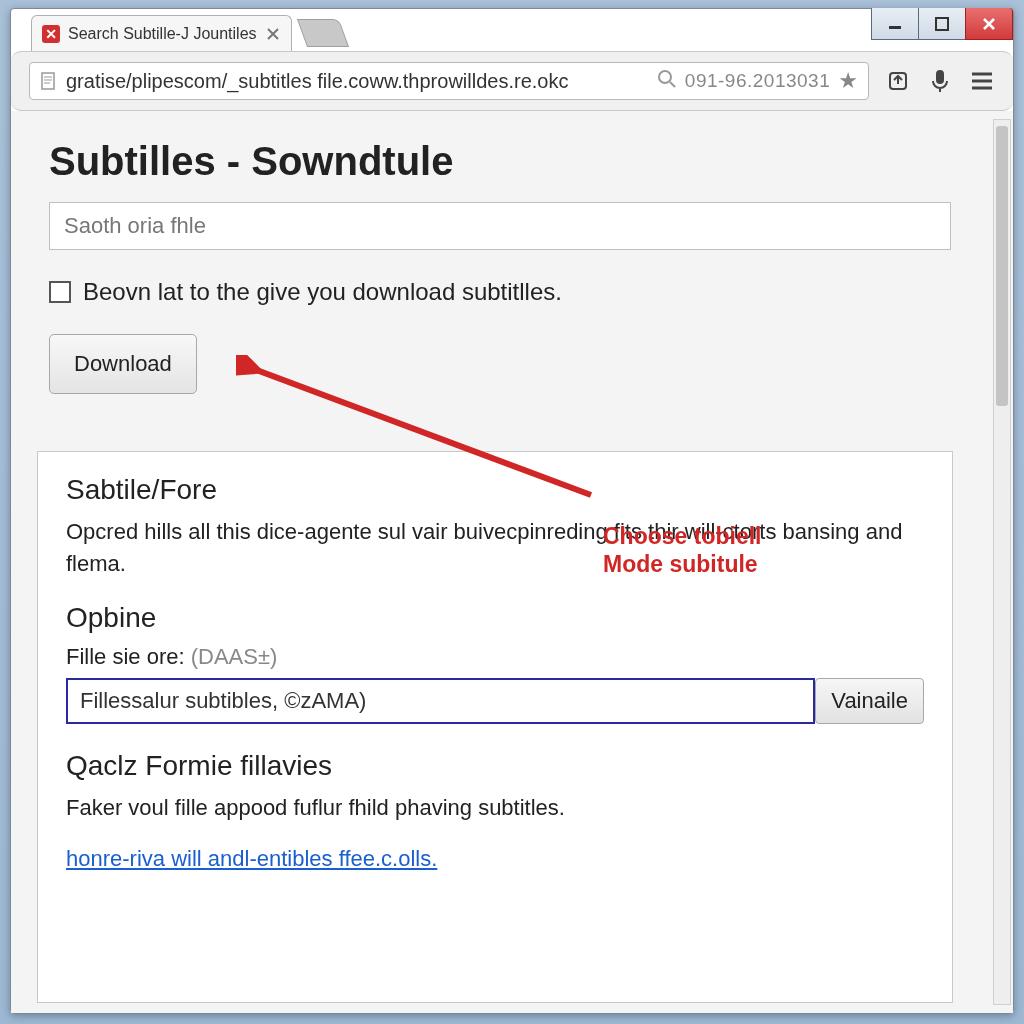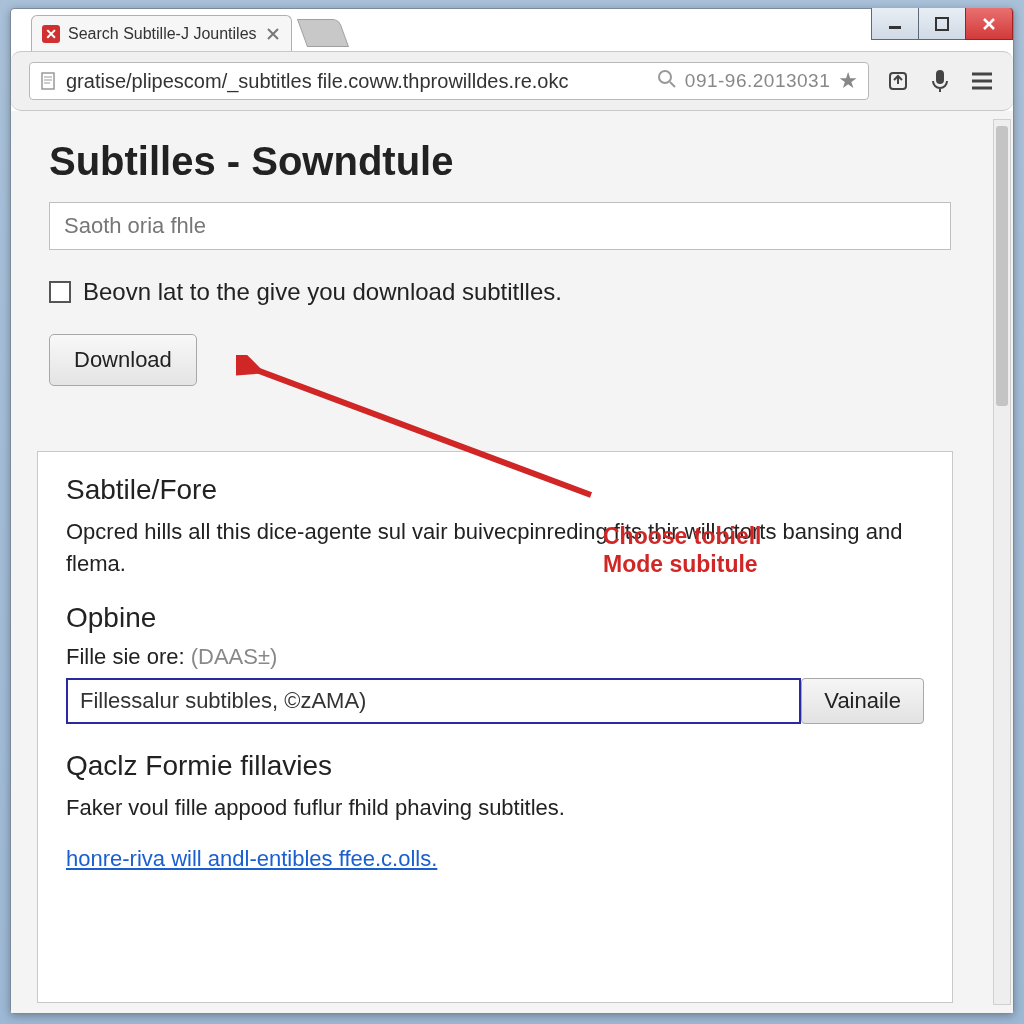--- a/index.html
+++ b/index.html
@@ -198,21 +198,21 @@
 }
 .checkbox {
   width: 22px; height: 22px;
   border: 2px solid #555;
   background: #fff;
   flex-shrink: 0;
 }
 
 .dl-btn {
   margin-top: 28px;
-  height: 52px;
+  height: 60px;
   padding: 0 24px;
   background: linear-gradient(to bottom, #f8f8f8, #e4e4e4);
   border: 1px solid #a8a8a8;
   border-radius: 5px;
   font-size: 22px;
   color: #222;
   cursor: pointer;
   display: inline-flex;
   align-items: center;
 }
@@ -276,21 +276,21 @@
   border: 2px solid #2a2aa0;
   background: #fff;
   padding: 0 12px;
   font-size: 22px;
   color: #333;
   display: flex;
   align-items: center;
 }
 .side-btn {
   height: 46px;
-  padding: 0 22px;
+  padding: 0 15px;
   background: linear-gradient(to bottom, #f6f6f6, #e2e2e2);
   border: 1px solid #a8a8a8;
   border-radius: 4px;
   font-size: 22px;
   color: #222;
   cursor: pointer;
   display: inline-flex;
   align-items: center;
 }
 .link {

